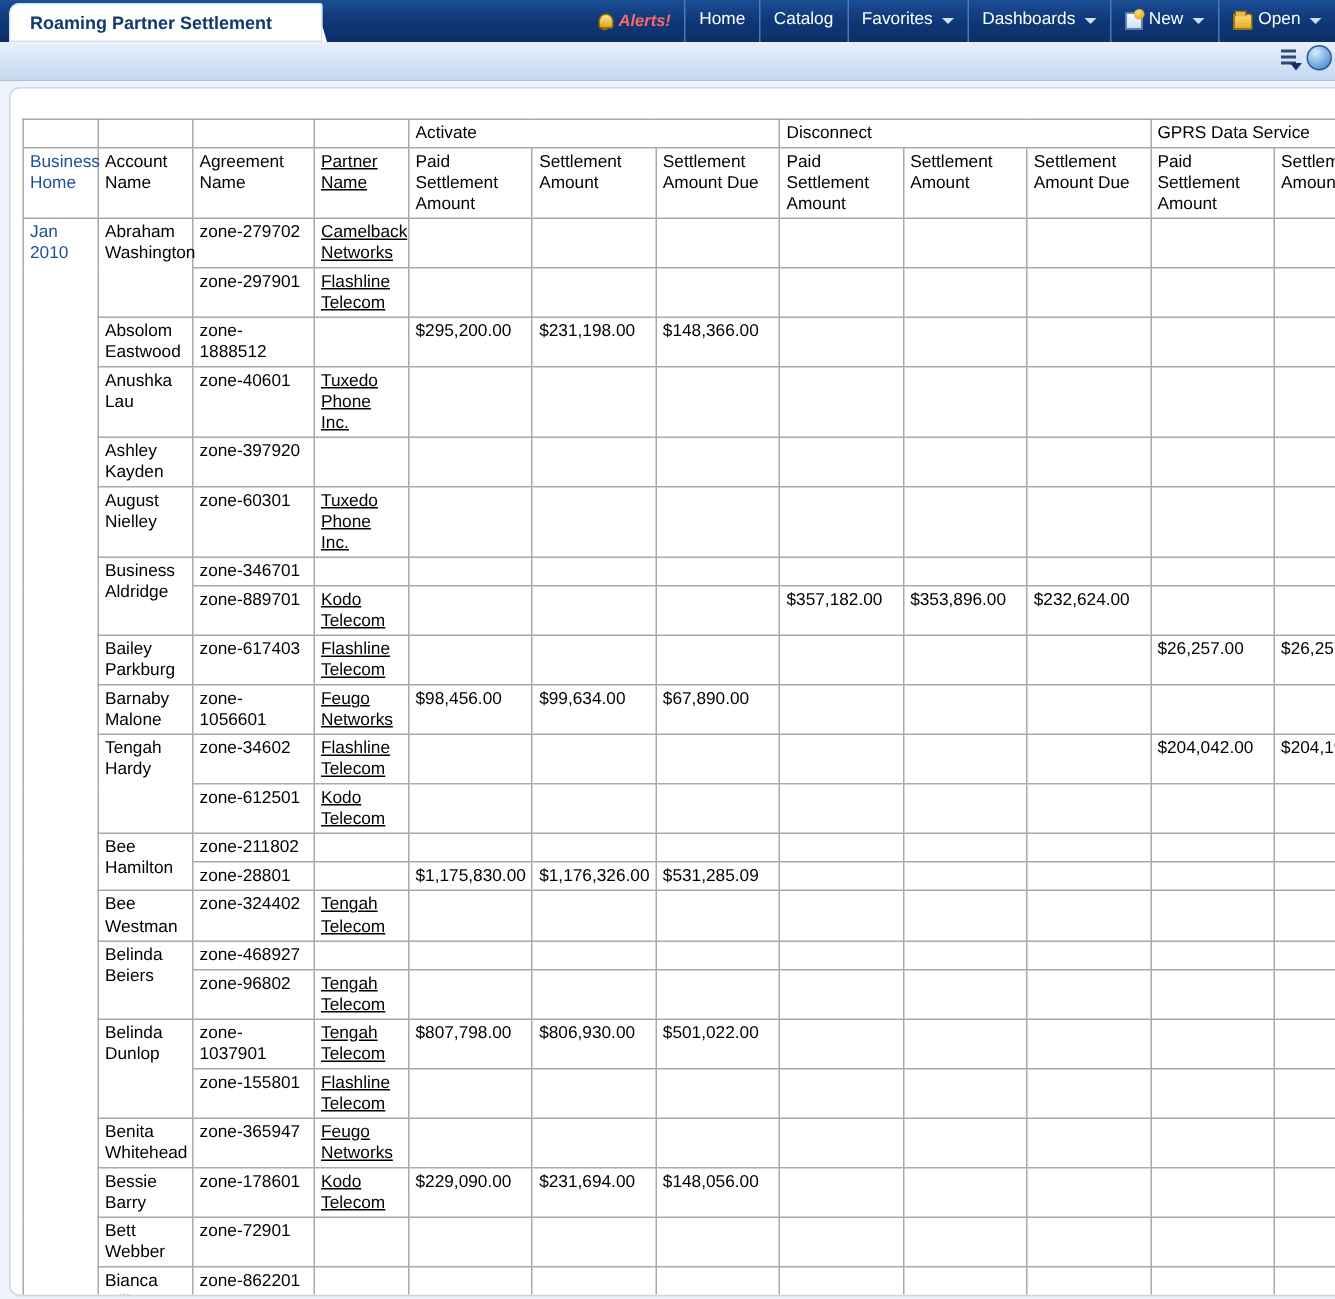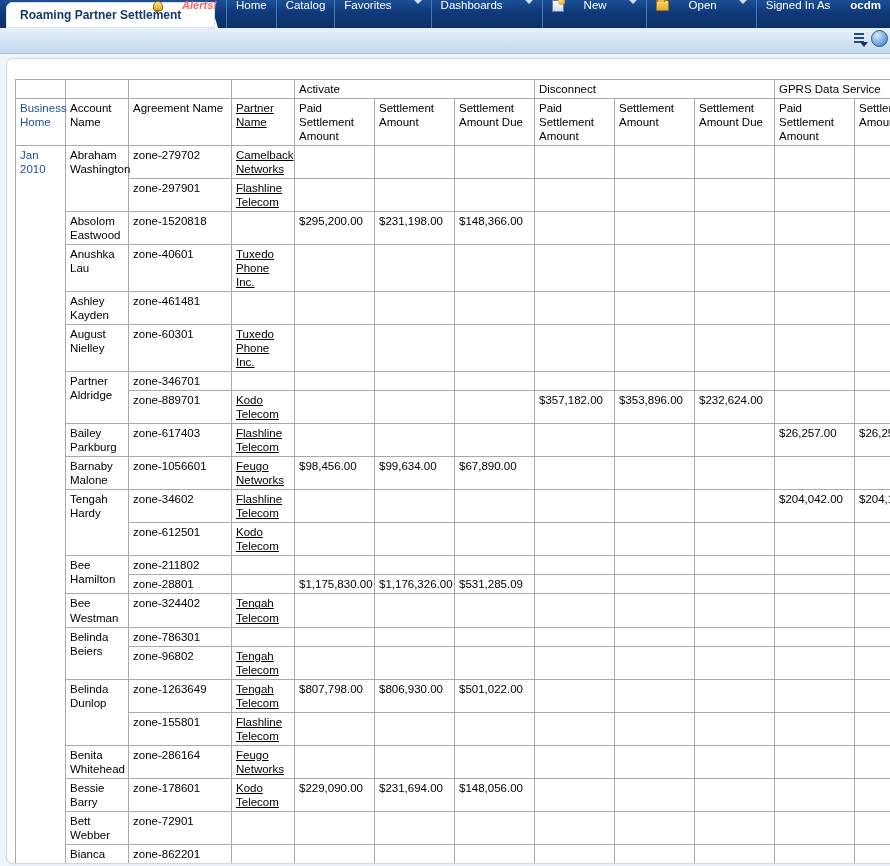--- a/index.html
+++ b/index.html
@@ -54,21 +54,22 @@
     position: absolute;
     right: 0; top: 0;
     height: 28px;
     display: flex;
     align-items: stretch;
     font-size: 11.5px;
     color: #ffffff;
   }
   .gn-item {
     display: flex;
-    gap: 20px;
+    align-items: center;
+    gap: 4px;
     padding: 0 9px;
     border-left: 1px solid #4a79b8;
     white-space: nowrap;
     line-height: 1;
   }
   .gn-item.first { border-left: none; }
   .gn-alerts { color: #ff6666; font-weight: bold; font-size: 11px; font-style: italic; }
   .caret {
     display: inline-block;
     width: 0; height: 0;
@@ -249,21 +250,21 @@
     background: #fbfbfb;
     color: #1f4e9c;
     vertical-align: top;
   }
   td.num {
     text-align: right;
     white-space: nowrap;
   }
   .w-month { width: 50px; }
   .w-acct  { width: 63px; }
-  .w-agmt  { width: 103px; }
+  .w-agmt  { width: 81px; }
   .w-part  { width: 63px; text-decoration: underline; }
   .w-meas  { width: 78px; }
   .w-meas3 { width: 73px; }
 </style>
 </head>
 <body>
 
 <div class="topbar">
   <div class="tab-curve"></div>
   <div class="tab">
@@ -291,24 +292,20 @@
     </div>
     <div class="gn-item">
       <span class="ico-new"></span>
       <span>New</span>
       <span class="caret"></span>
     </div>
     <div class="gn-item">
       <span class="ico-folder"></span>
       <span>Open</span>
       <span class="caret"></span>
-    </div>
-    <div class="gn-item">
-      <span>Signed In As</span>
-      <span class="gn-user">ocdm</span>
     </div>
   </div>
 </div>
 
 <div class="toolstrip">
   <div class="toolstrip-right">
     <span class="ico-list">
         <i></i>
         <i></i>
         <i></i>
@@ -372,21 +369,21 @@
               <td class="num w-meas"></td>
               <td class="num w-meas"></td>
               <td class="num w-meas3"></td>
               <td class="num w-meas"></td>
               <td class="num w-meas"></td>
               <td class="num w-meas3"></td>
               <td class="num w-meas"></td>
             </tr>
             <tr>
               <td class="dim w-acct">Absolom Eastwood</td>
-              <td class="w-agmt">zone-1520818</td>
+              <td class="w-agmt">zone-1888512</td>
               <td class="w-part"></td>
               <td class="num w-meas">$295,200.00</td>
               <td class="num w-meas">$231,198.00</td>
               <td class="num w-meas">$148,366.00</td>
               <td class="num w-meas3"></td>
               <td class="num w-meas"></td>
               <td class="num w-meas"></td>
               <td class="num w-meas3"></td>
               <td class="num w-meas"></td>
             </tr>
@@ -398,21 +395,21 @@
               <td class="num w-meas"></td>
               <td class="num w-meas"></td>
               <td class="num w-meas3"></td>
               <td class="num w-meas"></td>
               <td class="num w-meas"></td>
               <td class="num w-meas3"></td>
               <td class="num w-meas"></td>
             </tr>
             <tr>
               <td class="dim w-acct">Ashley Kayden</td>
-              <td class="w-agmt">zone-461481</td>
+              <td class="w-agmt">zone-397920</td>
               <td class="w-part"></td>
               <td class="num w-meas"></td>
               <td class="num w-meas"></td>
               <td class="num w-meas"></td>
               <td class="num w-meas3"></td>
               <td class="num w-meas"></td>
               <td class="num w-meas"></td>
               <td class="num w-meas3"></td>
               <td class="num w-meas"></td>
             </tr>
@@ -423,21 +420,21 @@
               <td class="num w-meas"></td>
               <td class="num w-meas"></td>
               <td class="num w-meas"></td>
               <td class="num w-meas3"></td>
               <td class="num w-meas"></td>
               <td class="num w-meas"></td>
               <td class="num w-meas3"></td>
               <td class="num w-meas"></td>
             </tr>
             <tr>
-              <td class="dim w-acct" rowspan="2">Partner Aldridge</td>
+              <td class="dim w-acct" rowspan="2">Business Aldridge</td>
               <td class="w-agmt">zone-346701</td>
               <td class="w-part"></td>
               <td class="num w-meas"></td>
               <td class="num w-meas"></td>
               <td class="num w-meas"></td>
               <td class="num w-meas3"></td>
               <td class="num w-meas"></td>
               <td class="num w-meas"></td>
               <td class="num w-meas3"></td>
               <td class="num w-meas"></td>
@@ -538,21 +535,21 @@
               <td class="num w-meas"></td>
               <td class="num w-meas"></td>
               <td class="num w-meas3"></td>
               <td class="num w-meas"></td>
               <td class="num w-meas"></td>
               <td class="num w-meas3"></td>
               <td class="num w-meas"></td>
             </tr>
             <tr>
               <td class="dim w-acct" rowspan="2">Belinda Beiers</td>
-              <td class="w-agmt">zone-786301</td>
+              <td class="w-agmt">zone-468927</td>
               <td class="w-part"></td>
               <td class="num w-meas"></td>
               <td class="num w-meas"></td>
               <td class="num w-meas"></td>
               <td class="num w-meas3"></td>
               <td class="num w-meas"></td>
               <td class="num w-meas"></td>
               <td class="num w-meas3"></td>
               <td class="num w-meas"></td>
             </tr>
@@ -563,21 +560,21 @@
               <td class="num w-meas"></td>
               <td class="num w-meas"></td>
               <td class="num w-meas3"></td>
               <td class="num w-meas"></td>
               <td class="num w-meas"></td>
               <td class="num w-meas3"></td>
               <td class="num w-meas"></td>
             </tr>
             <tr>
               <td class="dim w-acct" rowspan="2">Belinda Dunlop</td>
-              <td class="w-agmt">zone-1263649</td>
+              <td class="w-agmt">zone-1037901</td>
               <td class="w-part">Tengah Telecom</td>
               <td class="num w-meas">$807,798.00</td>
               <td class="num w-meas">$806,930.00</td>
               <td class="num w-meas">$501,022.00</td>
               <td class="num w-meas3"></td>
               <td class="num w-meas"></td>
               <td class="num w-meas"></td>
               <td class="num w-meas3"></td>
               <td class="num w-meas"></td>
             </tr>
@@ -588,21 +585,21 @@
               <td class="num w-meas"></td>
               <td class="num w-meas"></td>
               <td class="num w-meas3"></td>
               <td class="num w-meas"></td>
               <td class="num w-meas"></td>
               <td class="num w-meas3"></td>
               <td class="num w-meas"></td>
             </tr>
             <tr>
               <td class="dim w-acct">Benita Whitehead</td>
-              <td class="w-agmt">zone-286164</td>
+              <td class="w-agmt">zone-365947</td>
               <td class="w-part">Feugo Networks</td>
               <td class="num w-meas"></td>
               <td class="num w-meas"></td>
               <td class="num w-meas"></td>
               <td class="num w-meas3"></td>
               <td class="num w-meas"></td>
               <td class="num w-meas"></td>
               <td class="num w-meas3"></td>
               <td class="num w-meas"></td>
             </tr>

